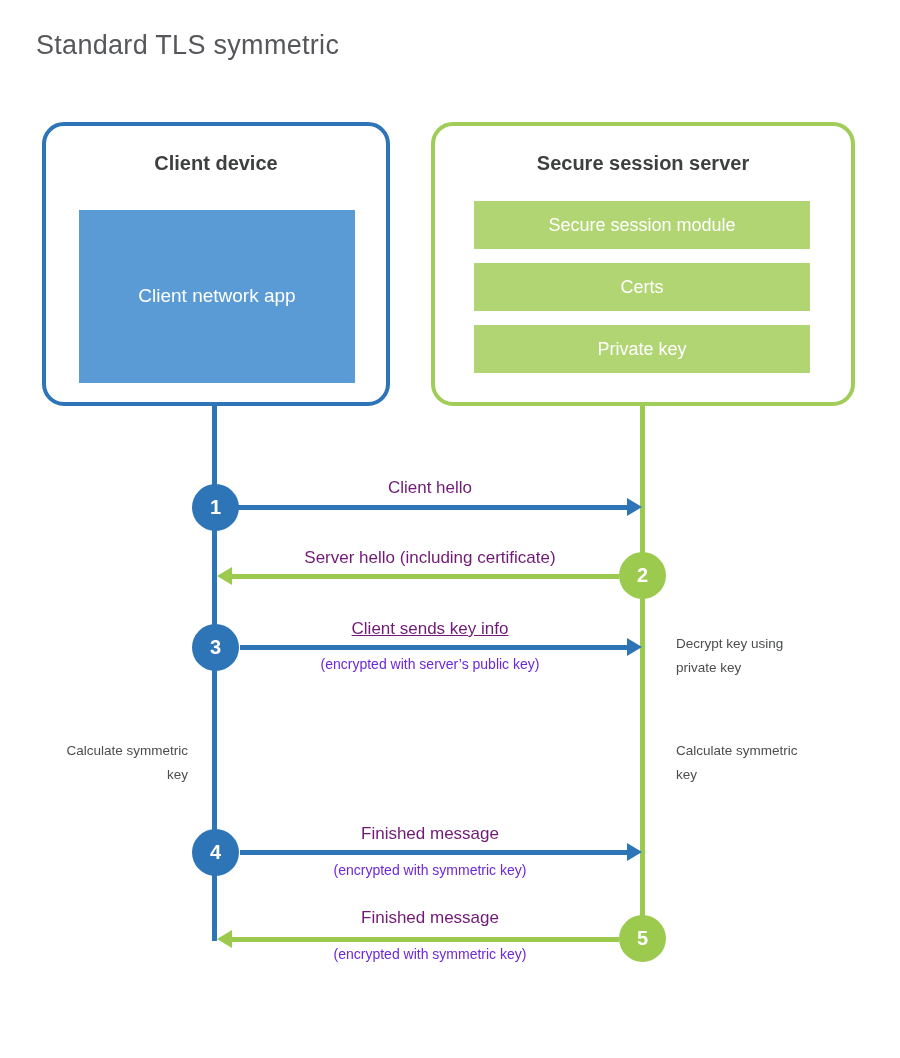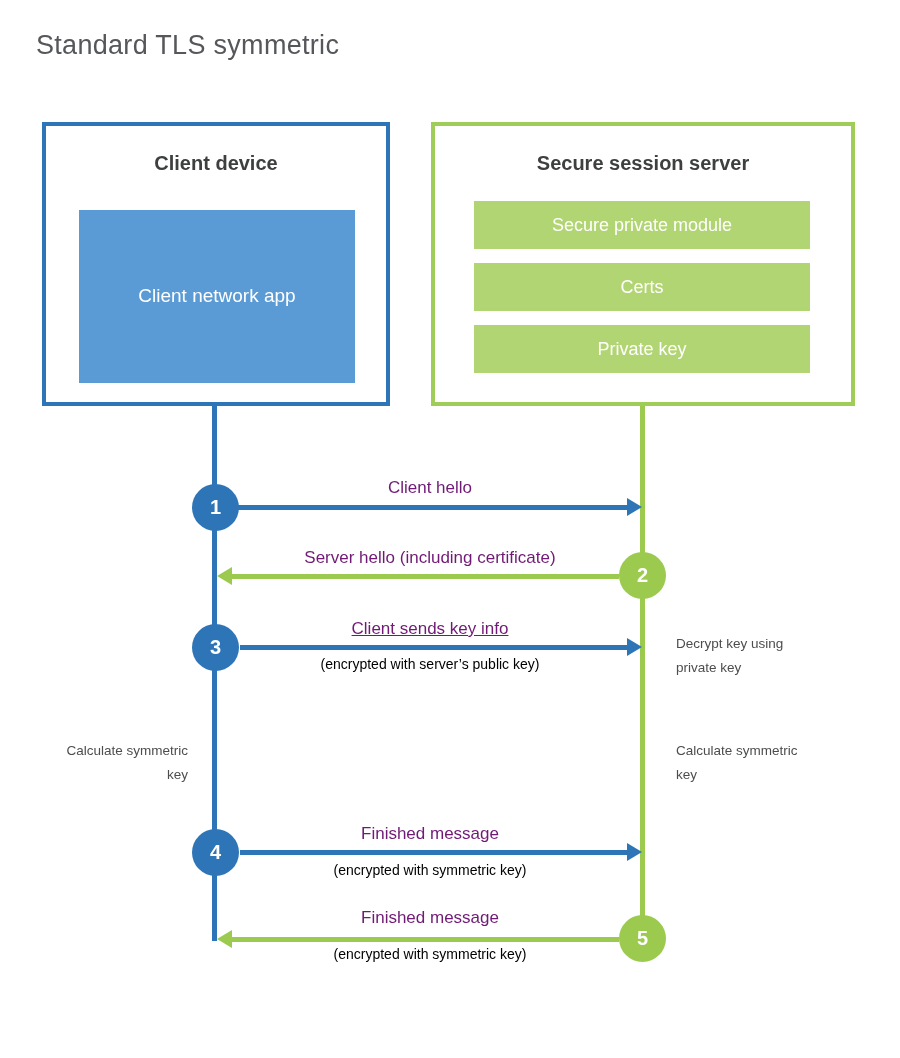--- a/index.html
+++ b/index.html
@@ -7,21 +7,21 @@
   body { font-family:"Liberation Sans","DejaVu Sans",sans-serif; }
   .page {
     position:relative; width:900px; height:1058px; background:#ffffff;
     overflow:hidden; margin:0 auto;
   }
   .page-title {
     position:absolute; left:36px; top:30px;
     font-size:27px; font-weight:300; color:#55575a; letter-spacing:0.3px;
   }
   
-  .actor-box { position:absolute; top:122px; height:284px; background:#fff; }
+  .actor-box { position:absolute; top:122px; height:284px; background:#fff;border-radius:22px; }
   .client-box { left:42px; width:348px; border:4px solid #2e75b8; }
   .server-box { left:431px; width:424px; border:4px solid #a0cd58; }
   .actor-title {
     position:absolute; top:26px; left:0; right:0; text-align:center;
     font-size:20px; font-weight:700; color:#3e4040;
   }
   .client-app {
     position:absolute; left:33px; top:84px; width:276px; height:173px;
     background:#5b9bd5; color:#ffffff; display:flex; align-items:center;
     justify-content:center; text-align:center; font-size:19px; line-height:1.5;
@@ -67,21 +67,21 @@
   .a3 { left:240px; width:402px; top:638px; }
   .a4 { left:240px; width:402px; top:843px; }
   .a5 { left:217px; width:402px; top:930px; }
   
   .msg-label {
     position:absolute; left:218px; width:424px; text-align:center;
     font-size:17px; color:#701a75;
   }
   .msg-sublabel {
     position:absolute; left:218px; width:424px; text-align:center;
-    font-size:14px; color:#000000;
+    font-size:14px; color:#6d28d9;
   }
   .l1 { top:478px; } .l2 { top:548px; }
   .l3 { top:619px;text-decoration:underline; } .s3 { top:656px; }
   .l4 { top:824px; } .s4 { top:862px; }
   .l5 { top:908px; } .s5 { top:946px; }
   
   .side-note { position:absolute; font-size:13.5px; line-height:24px; color:#4c4d4f; }
   .note-decrypt { left:676px; top:632px; width:135px; text-align:left; }
   .note-calc-left { left:48px; top:739px; width:140px; text-align:right; }
   .note-calc-right { left:676px; top:739px; width:140px; text-align:left; }
@@ -96,21 +96,21 @@
   <div class="actor-box client-box">
     <div class="actor-title">Client device</div>
     <div class="client-app">
       <span>Client network app</span>
     </div>
   </div>
 
   <div class="actor-box server-box">
     <div class="actor-title">Secure session server</div>
     <div class="server-bar bar-0">
-      <span>Secure private module</span>
+      <span>Secure session module</span>
     </div>
     <div class="server-bar bar-1">
       <span>Certs</span>
     </div>
     <div class="server-bar bar-2">
       <span>Private key</span>
     </div>
   </div>
 
   <div class="lifeline client-line"></div>

